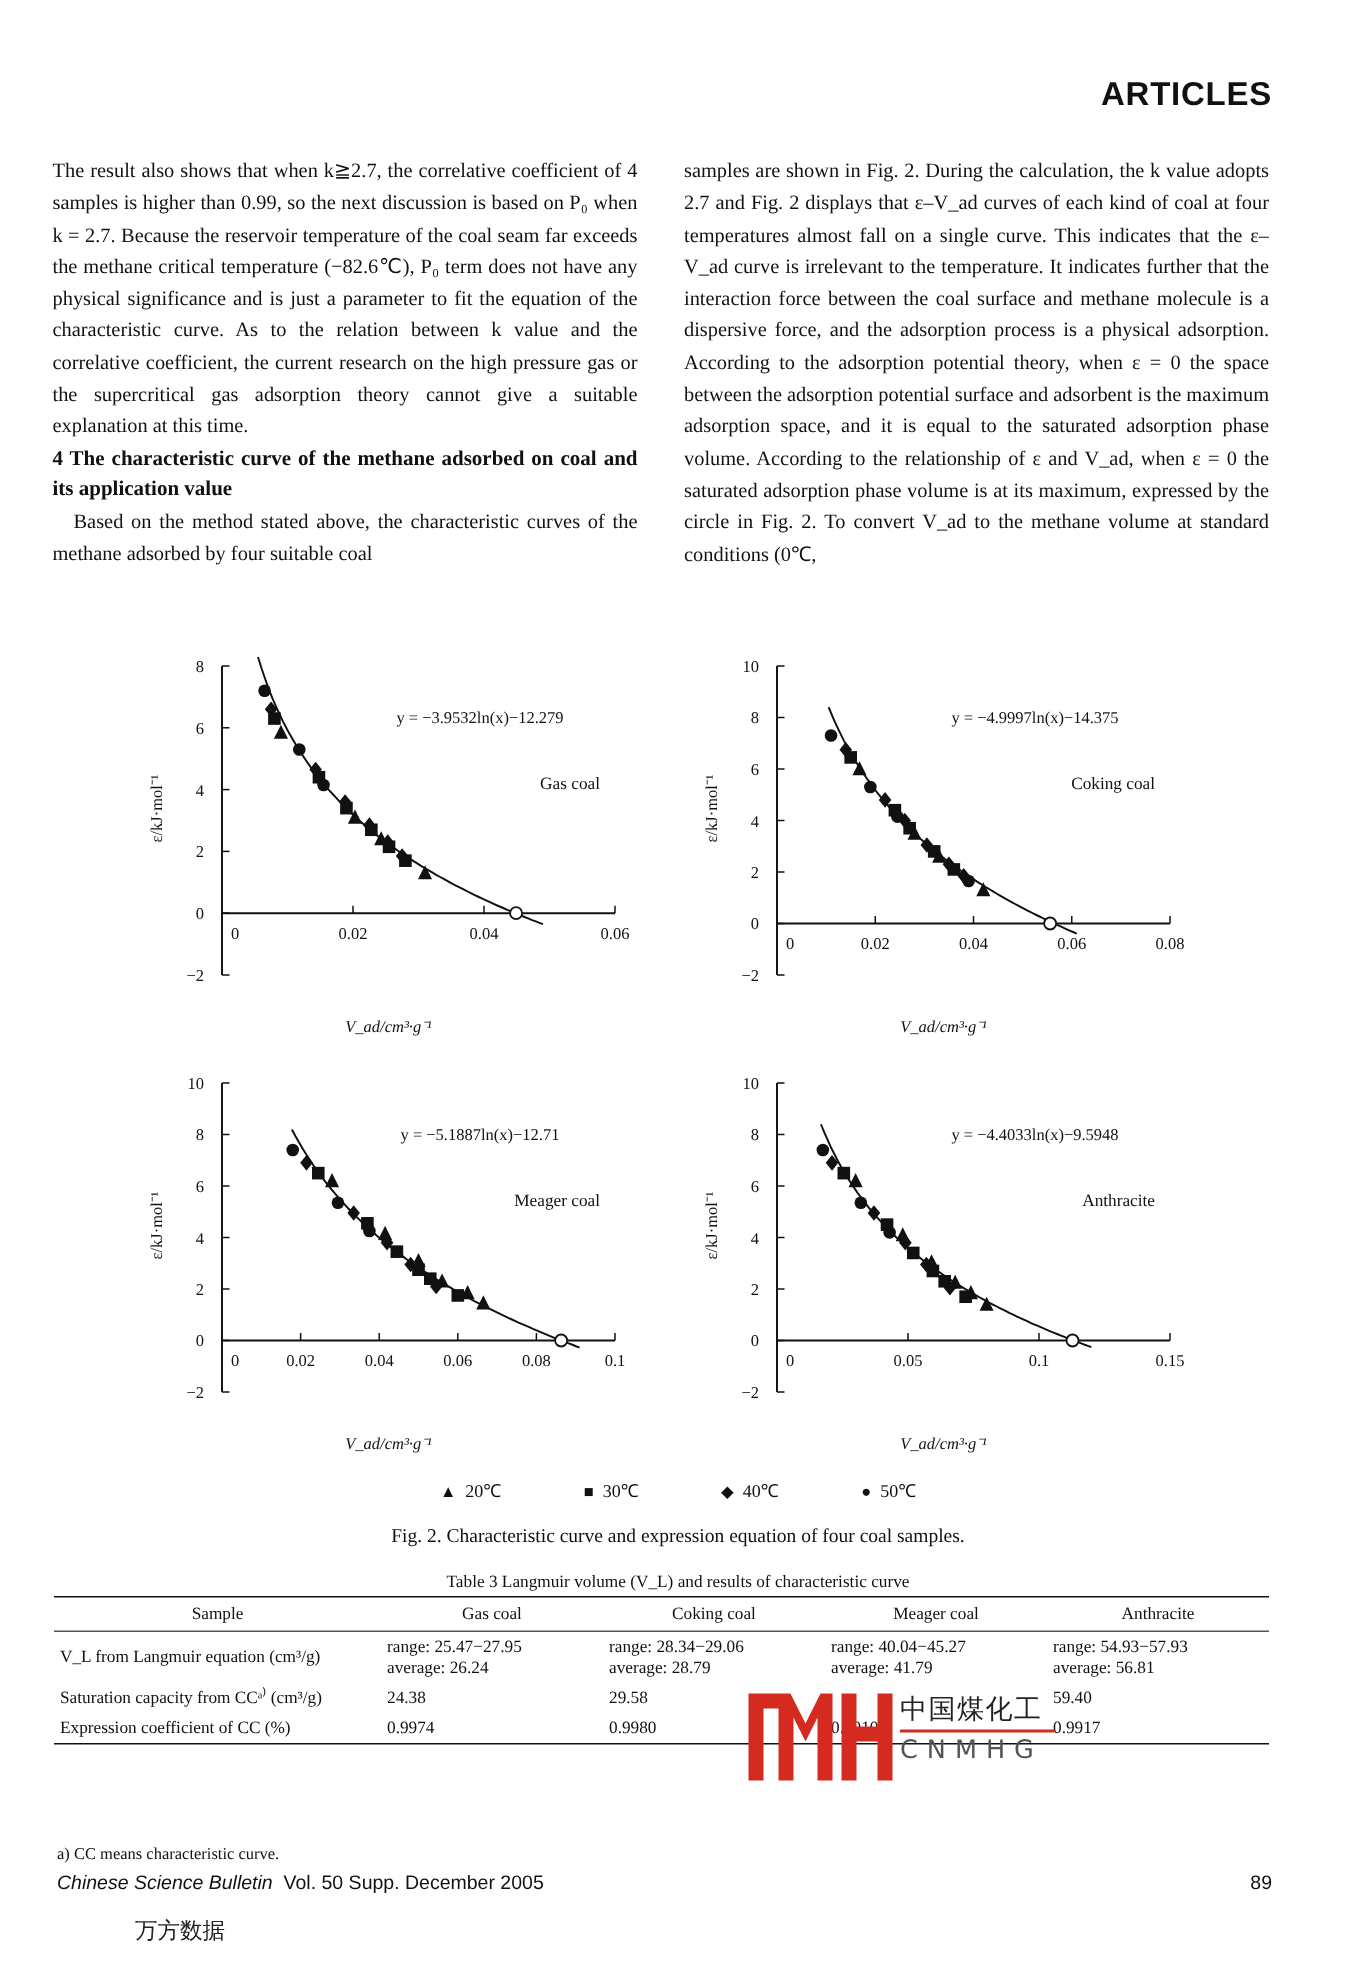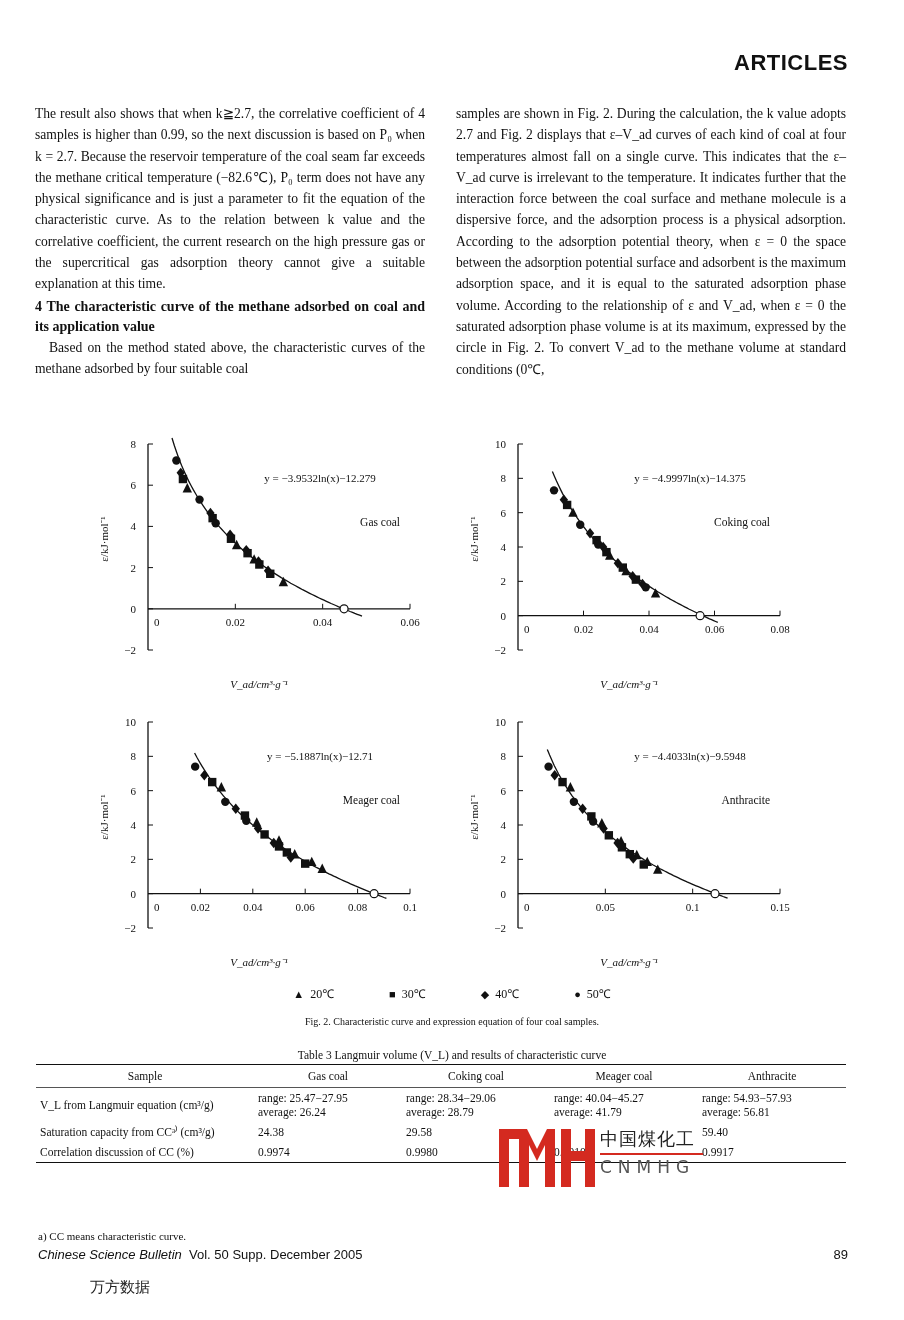--- a/index.html
+++ b/index.html
@@ -10,21 +10,21 @@
   .col.right{left:456px;}
   .col p{margin:0;}
   .col .indent{text-indent:14px;}
   .col h4{margin:2px 0 0 0;font-size:14px;font-weight:bold;line-height:20px;text-align:justify;}
   .figure{position:absolute;left:80px;top:432px;width:760px;height:570px;}
   .panel{position:absolute;width:360px;height:270px;}
   .panel svg{width:360px;height:270px;overflow:visible;}
   .legend{position:absolute;top:985px;left:0;width:904px;text-align:center;font-size:12px;}
   .legend span.item{display:inline-block;margin:0 26px;}
   .legend .sym{display:inline-block;margin-right:6px;font-size:11px;}
-  .caption{position:absolute;top:1016px;left:0;width:904px;text-align:center;font-size:10px;}
+  .caption{position:absolute;top:1016px;left:0;width:904px;text-align:center;font-size:13px;}
   .table-title{position:absolute;top:1049px;left:0;width:904px;text-align:center;font-size:11.5px;}
   table.t3{position:absolute;top:1064px;left:36px;width:810px;border-collapse:collapse;font-size:11.5px;line-height:14px;}
   table.t3 th{font-weight:normal;padding:4px 4px;border-top:1.5px solid #111;border-bottom:1px solid #555;}
   table.t3 td{padding:3px 4px;vertical-align:middle;}
   table.t3 tr.last td{border-bottom:1.5px solid #111;}
   table.t3 td.label{width:210px;}
   .footnote{position:absolute;top:1230px;left:38px;font-size:11px;}
   .footer{position:absolute;top:1247px;left:38px;width:810px;font-family:"Liberation Sans",sans-serif;font-size:13px;}
   .footer .page{position:absolute;right:0;top:0;}
   .footer i{font-style:italic;}
@@ -289,21 +289,21 @@
         <td>range: 54.93−57.93<br>average: 56.81</td>
       </tr>
       <tr>
         <td class="label">Saturation capacity from CCᵃ⁾ (cm³/g)</td>
         <td>24.38</td>
         <td>29.58</td>
         <td></td>
         <td>59.40</td>
       </tr>
       <tr class="last">
-        <td class="label">Correlation discussion of CC (%)</td>
+        <td class="label">Expression coefficient of CC (%)</td>
         <td>0.9974</td>
         <td>0.9980</td>
         <td>0.9910</td>
         <td>0.9917</td>
       </tr>
     </tbody>
 </table>
 
 <div class="footnote">a) CC means characteristic curve.</div>
 

